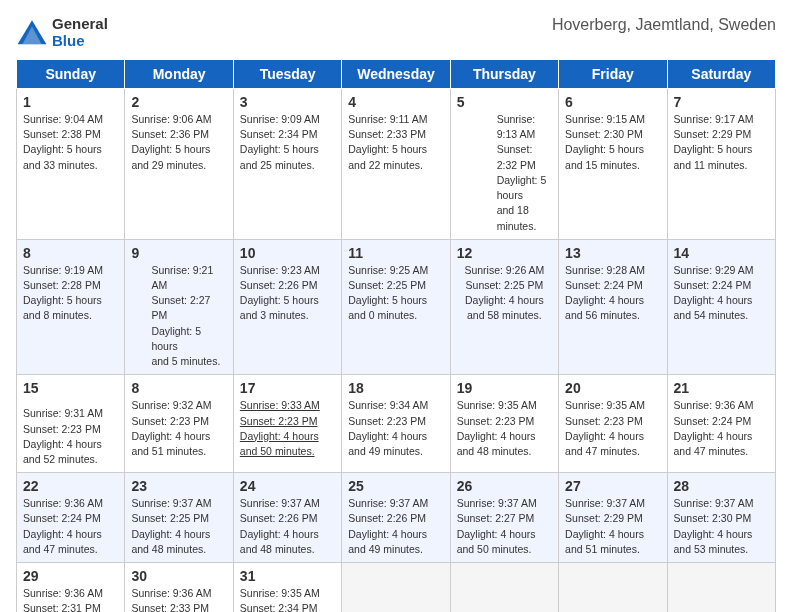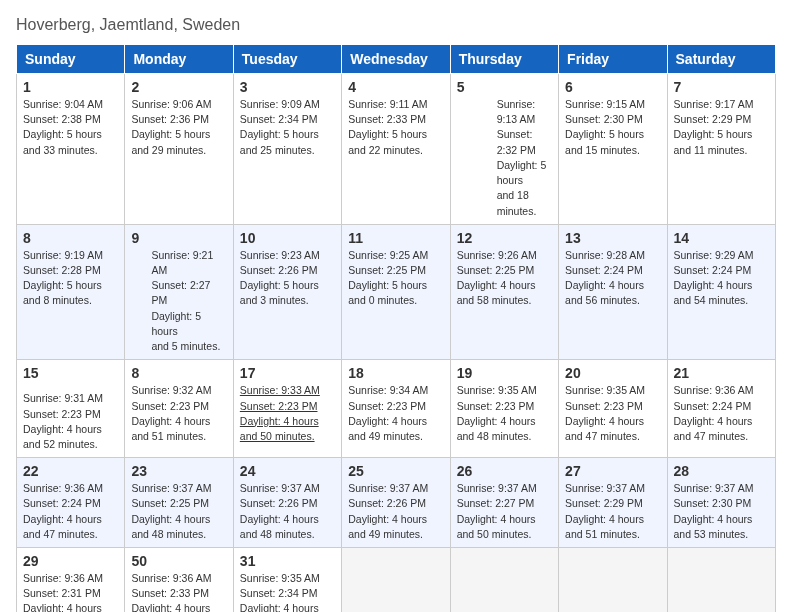--- a/index.html
+++ b/index.html
@@ -52,21 +52,21 @@
       font-size: 16px;
       color: #555;
     }
     .calendar {
       width: 100%;
       border-collapse: collapse;
     }
     .calendar th {
       background: #1565c0;
       color: #fff;
-      text-align: left;
+      text-align: center;
       padding: 6px 8px;
       font-size: 14px;
       border: 1px solid #fff;
     }
     .calendar td {
       vertical-align: top;
       padding: 5px 6px;
       border: 1px solid #ccc;
       font-size: 10.5px;
       color: #222;
@@ -90,20 +90,30 @@
       line-height: 1.45;
     }
     .row-stripe td {
       background: #f0f4ff;
     }
   </style>
 </head>
 <body>
 
 <div class="header-area">
+  <div class="logo">
+    <svg class="logo-icon" viewBox="0 0 40 40">
+      <polygon points="20,4 38,34 2,34" fill="#1565c0"></polygon>
+      <polygon points="20,12 32,34 8,34" fill="#fff" opacity="0.3"></polygon>
+    </svg>
+    <div class="logo-text">
+      <span class="logo-general">General</span>
+      <span class="logo-blue">Blue</span>
+    </div>
+  </div>
   <div class="title-area">
     <div class="location-title">Hoverberg, Jaemtland, Sweden</div>
   </div>
 </div>
 
 <table class="calendar">
   <thead>
     <tr>
     <th>Sunday</th>
         <th>Monday</th>
@@ -190,21 +200,21 @@
         </td>
         <td>
           <span class="day-num">11</span>
           <div class="day-info" style="white-space: pre-line;">Sunrise: 9:25 AM
 Sunset: 2:25 PM
 Daylight: 5 hours
 and 0 minutes.</div>
         </td>
         <td>
           <span class="day-num">12</span>
-          <div class="day-info" style="white-space: pre-line;">Sunrise: 9:26 AM
+          <div class="day-info" style="white-space: pre-line; text-align: center;">Sunrise: 9:26 AM
 Sunset: 2:25 PM
 Daylight: 4 hours
 and 58 minutes.</div>
         </td>
         <td>
           <span class="day-num">13</span>
           <div class="day-info" style="white-space: pre-line;">Sunrise: 9:28 AM
 Sunset: 2:24 PM
 Daylight: 4 hours
 and 56 minutes.</div>
@@ -321,21 +331,21 @@
       </tr>
       <tr>
         <td>
           <span class="day-num">29</span>
           <div class="day-info" style="white-space: pre-line;">Sunrise: 9:36 AM
 Sunset: 2:31 PM
 Daylight: 4 hours
 and 54 minutes.</div>
         </td>
         <td>
-          <span class="day-num">50</span>
+          <span class="day-num">30</span>
           <div class="day-info" style="white-space: pre-line;">Sunrise: 9:36 AM
 Sunset: 2:33 PM
 Daylight: 4 hours
 and 56 minutes.</div>
         </td>
         <td>
           <span class="day-num">31</span>
           <div class="day-info" style="white-space: pre-line;">Sunrise: 9:35 AM
 Sunset: 2:34 PM
 Daylight: 4 hours

